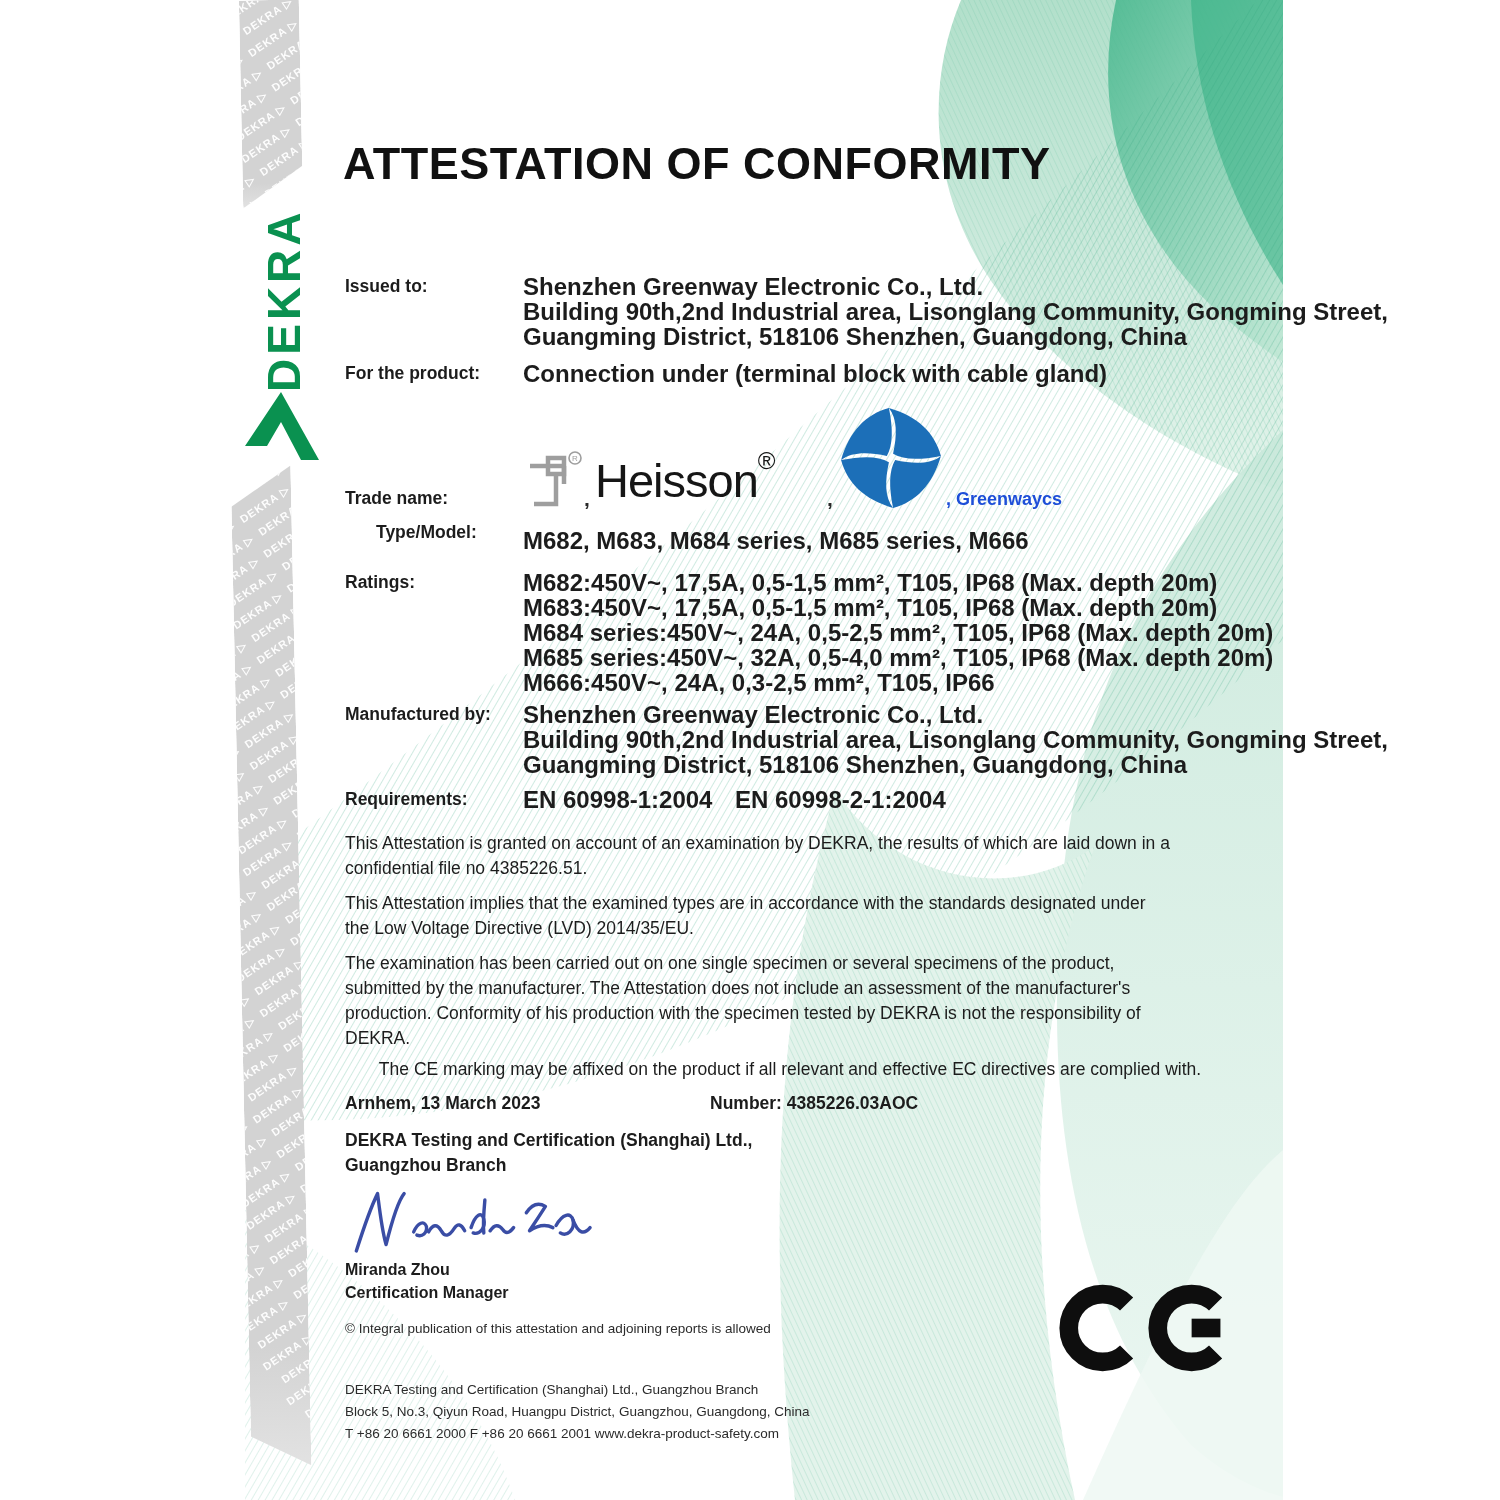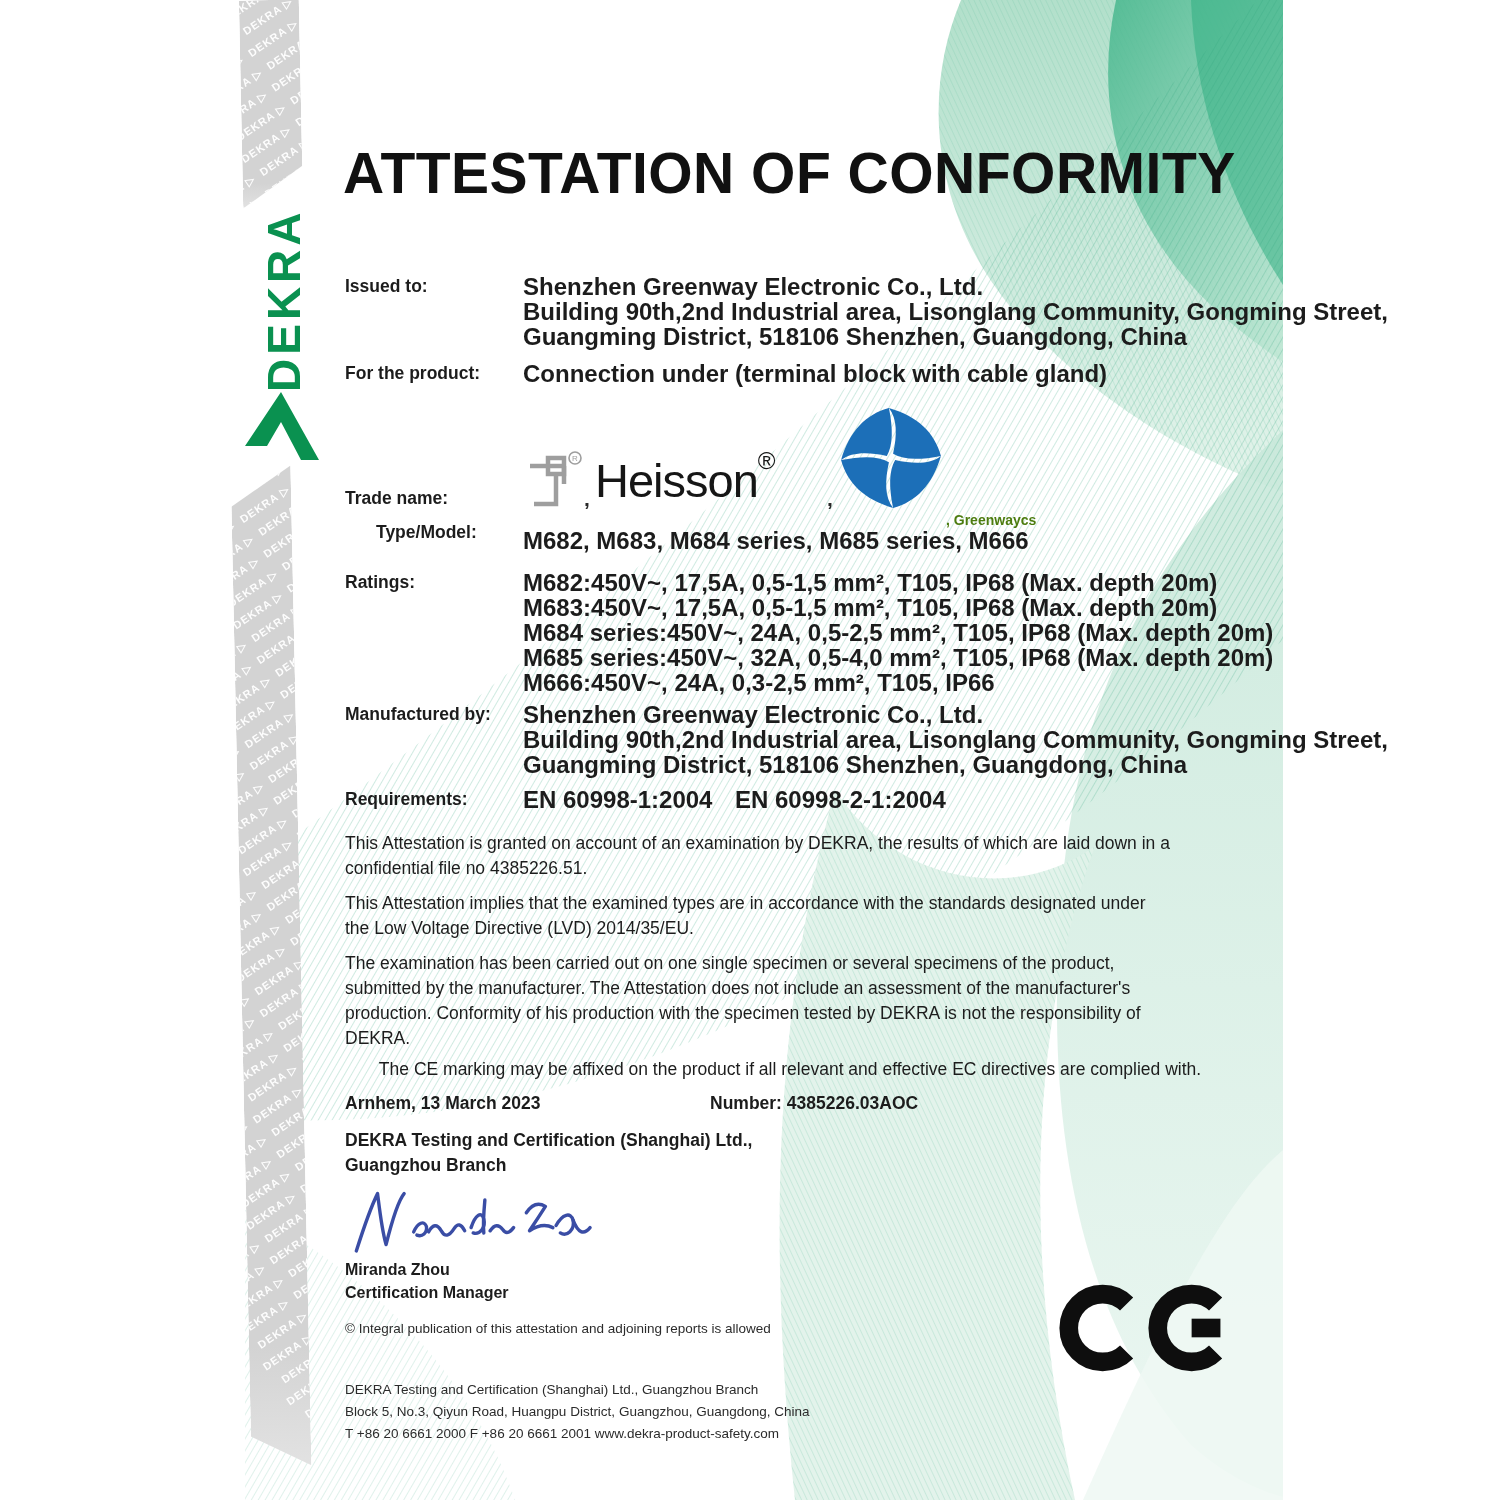--- a/index.html
+++ b/index.html
@@ -14,31 +14,31 @@
   .wm-seg2{top:466px;height:1000px;clip-path:polygon(0 4%,100% 0,100% 100%,0 97%);transform:rotate(-1.2deg);}
   .wm-rot{position:absolute;left:-150px;top:-120px;width:460px;height:1400px;
           transform:rotate(-33deg);transform-origin:center;
           font-size:11px;font-weight:bold;letter-spacing:1px;line-height:21px;
           color:rgba(255,255,255,.95);white-space:pre;}
   
   .logo-word{left:30px;top:222px;height:170px;width:62px;
              writing-mode:vertical-rl;transform:rotate(180deg);
              font-size:46px;font-weight:bold;color:#0a9150;letter-spacing:4px;line-height:62px;}
   
-  .title{left:120px;top:150px;font-size:57px;line-height:46px;font-weight:bold;color:#111;
+  .title{left:120px;top:141px;font-size:45px;line-height:46px;font-weight:bold;color:#111;
          letter-spacing:.5px;white-space:nowrap;margin:0;}
   .lbl{left:122px;font-size:17.5px;line-height:25px;font-weight:bold;white-space:nowrap;}
   .val{left:300px;font-size:24px;line-height:25px;font-weight:bold;white-space:nowrap;}
   .para{left:122px;width:890px;font-size:17.5px;line-height:25px;font-weight:normal;}
   .small{font-size:13.5px;line-height:22px;font-weight:normal;color:#2b2b2b;}
   .sig-name{left:122px;font-size:16px;line-height:23px;font-weight:bold;}
   .heisson{left:372px;top:447px;font-size:47px;font-weight:400;letter-spacing:-1px;color:#161616;white-space:nowrap;}
   .heisson sup{font-size:24px;vertical-align:28px;letter-spacing:0;}
   .tsep{font-size:21px;font-weight:bold;color:#2a2a2a;}
-  .partner{left:723px;top:489px;font-size:14px;font-weight:bold;color:#4d7c0f;white-space:nowrap;margin-top:23px;}
+  .partner{left:723px;top:489px;font-size:18px;font-weight:bold;color:#1d4ed8;white-space:nowrap;}
   .sr-only{position:absolute;width:1px;height:1px;overflow:hidden;clip:rect(0 0 0 0);}
 </style>
 </head>
 <body>
 
 <div class="canvas">
  <div class="page">
 
   <svg class="waves" viewBox="0 0 1060 1500" preserveAspectRatio="none" aria-hidden="true">
     <defs>

